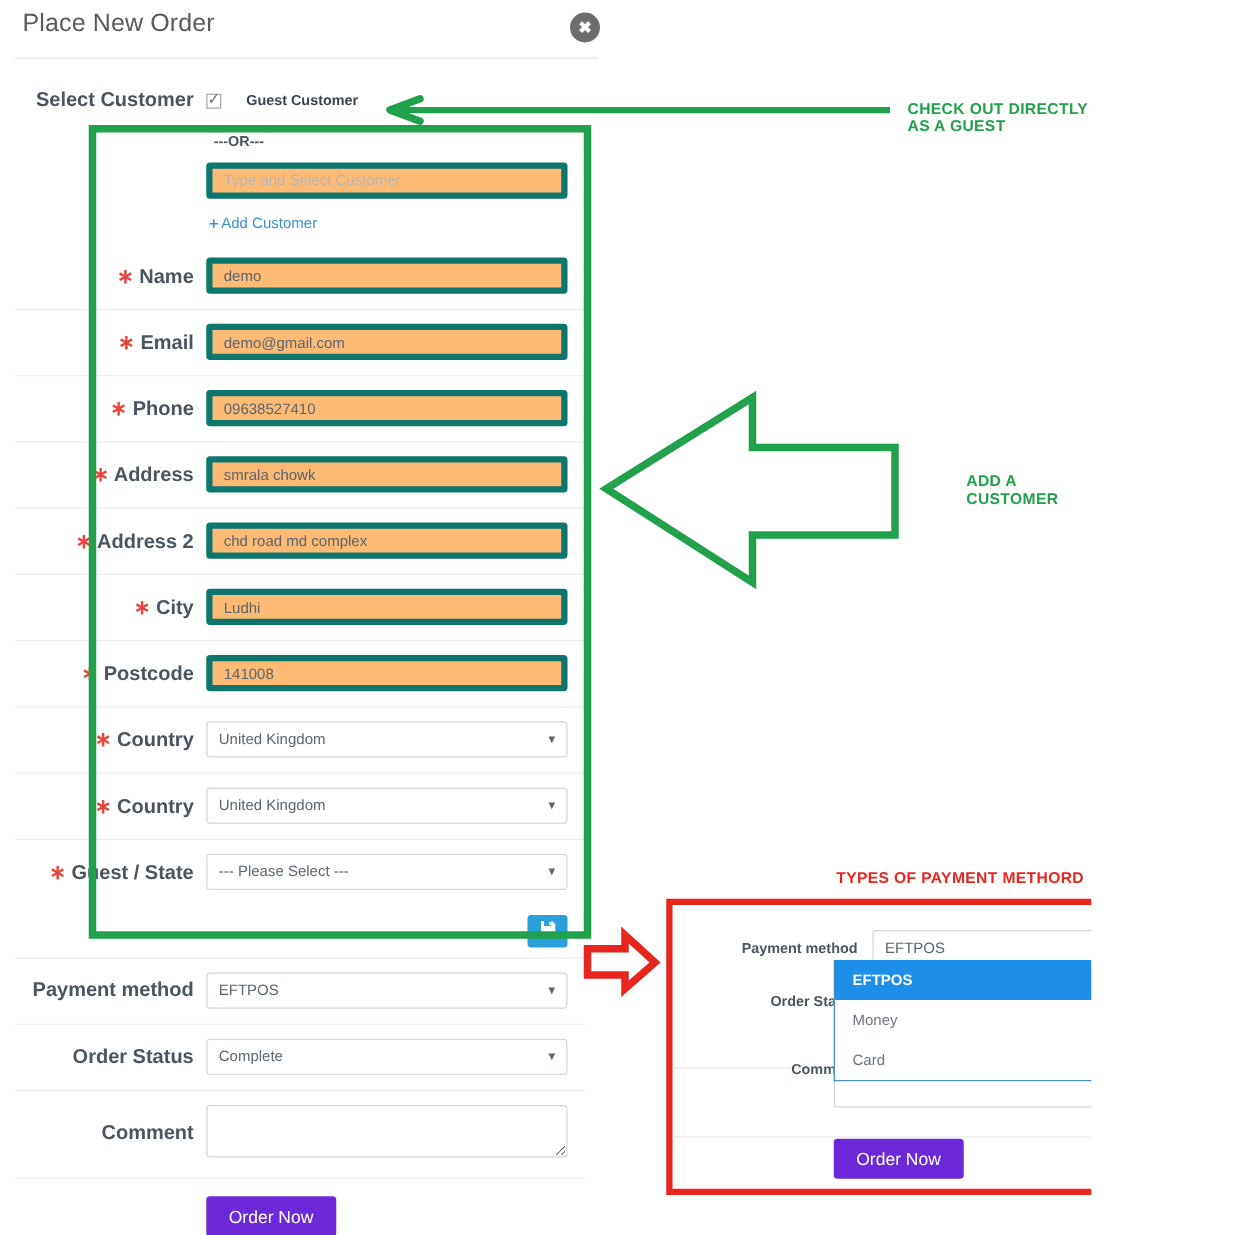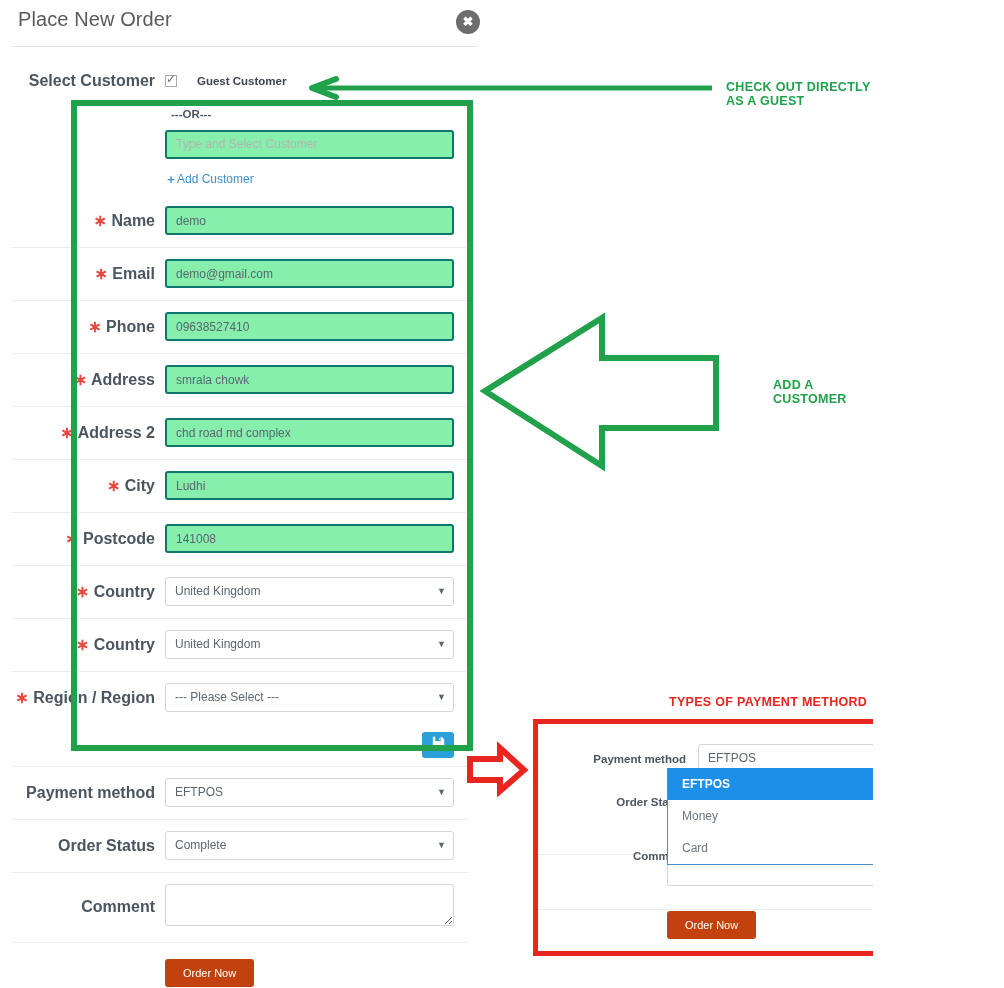--- a/index.html
+++ b/index.html
@@ -77,26 +77,26 @@
   }
   .req { color: #e8453c; font-weight: bold; }
   .row-field {
     flex: 1;
     padding-right: 24px;
   }
 
   .txt {
     width: 100%;
     height: 29px;
-    border: 2px solid #0f766e;
+    border: 5px solid #0f766e;
     border-radius: 3px;
     padding: 0 9px;
     font-size: 12px;
     color: #5c6670;
-    background: #86efac;
+    background: #fdba74;
     font-family: "Liberation Sans", sans-serif;
     outline: none;
   }
   .txt::placeholder { color: #b5b5b5; }
 
   .sel {
     position: relative;
     width: 100%;
     height: 29px;
     border: 1px solid #d6d6d6;
@@ -172,23 +172,23 @@
     resize: vertical;
     font-size: 12px;
     color: #5c6670;
     font-family: "Liberation Sans", sans-serif;
     padding: 4px 8px;
     outline: none;
   }
 
   .order-btn {
     display: inline-block;
-    background: #c2410c;
+    background: #6d28d9;
     color: #fff;
-    font-size: 11px;
+    font-size: 14px;
     padding: 8px 18px;
     border-radius: 3px;
     cursor: pointer;
     font-weight: 400;
   }
 
   
   .green-box {
     position: absolute;
     left: 71px; top: 100px;
@@ -358,21 +358,21 @@
             <div class="sel"><span>United Kingdom</span><span class="caret">▼</span></div>
           </div>
         </div>
         <div class="row">
           <div class="row-label"><span class="req">∗ </span><span>Country</span></div>
           <div class="row-field">
             <div class="sel"><span>United Kingdom</span><span class="caret">▼</span></div>
           </div>
         </div>
         <div class="row">
-          <div class="row-label"><span class="req">∗ </span><span>Region / Region</span></div>
+          <div class="row-label"><span class="req">∗ </span><span>Guest / State</span></div>
           <div class="row-field">
             <div class="sel"><span>--- Please Select ---</span><span class="caret">▼</span></div>
           </div>
         </div>
       </div>
 
     <div class="row noline" style="min-height:42px;">
       <div class="row-label"></div>
       <div class="row-field" style="display:flex;justify-content:flex-end;">
         <div class="save-btn">

